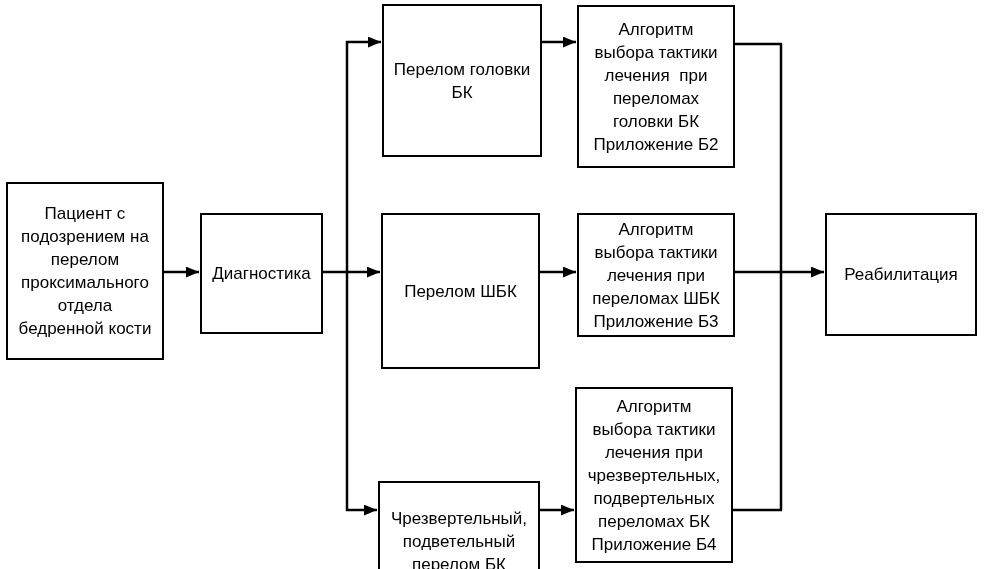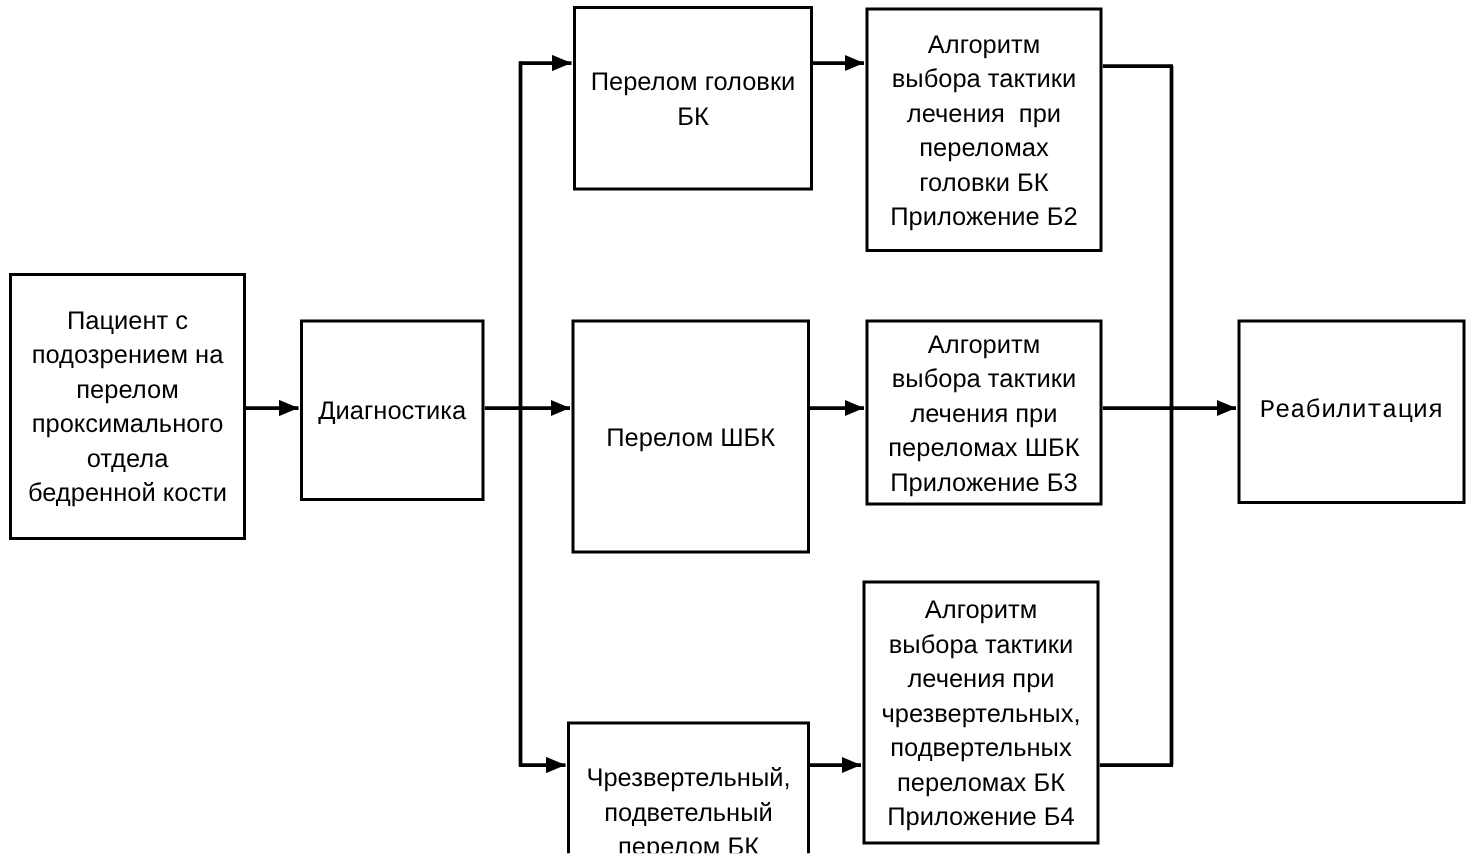--- a/index.html
+++ b/index.html
@@ -78,21 +78,21 @@
 
   <div class="node" style="left:6px; top:182px; width:158px; height:178px;">
     <span class="node-label">Пациент с
 подозрением на
 перелом
 проксимального
 отдела
 бедренной кости</span>
   </div>
 
-  <div class="node" style="left:382px; top:4px; width:160px; height:123px;">
+  <div class="node" style="left:382px; top:4px; width:160px; height:153px;">
     <span class="node-label">Перелом головки
 БК</span>
   </div>
 
   <div class="node" style="left:577px; top:5px; width:158px; height:163px;">
     <span class="node-label">Алгоритм
 выбора тактики
 лечения  при
 переломах
 головки БК
@@ -120,17 +120,17 @@
   <div class="node" style="left:575px; top:387px; width:158px; height:176px;">
     <span class="node-label">Алгоритм
 выбора тактики
 лечения при
 чрезвертельных,
 подвертельных
 переломах БК
 Приложение Б4</span>
   </div>
 
-  <div class="node" style="left:825px; top:213px; width:152px; height:123px;font-family:Liberation Mono, monospace;">
+  <div class="node" style="left:825px; top:213px; width:152px; height:123px;">
     <span class="node-label">Реабилитация</span>
   </div>
 
 </div>
 
 </body></html>

